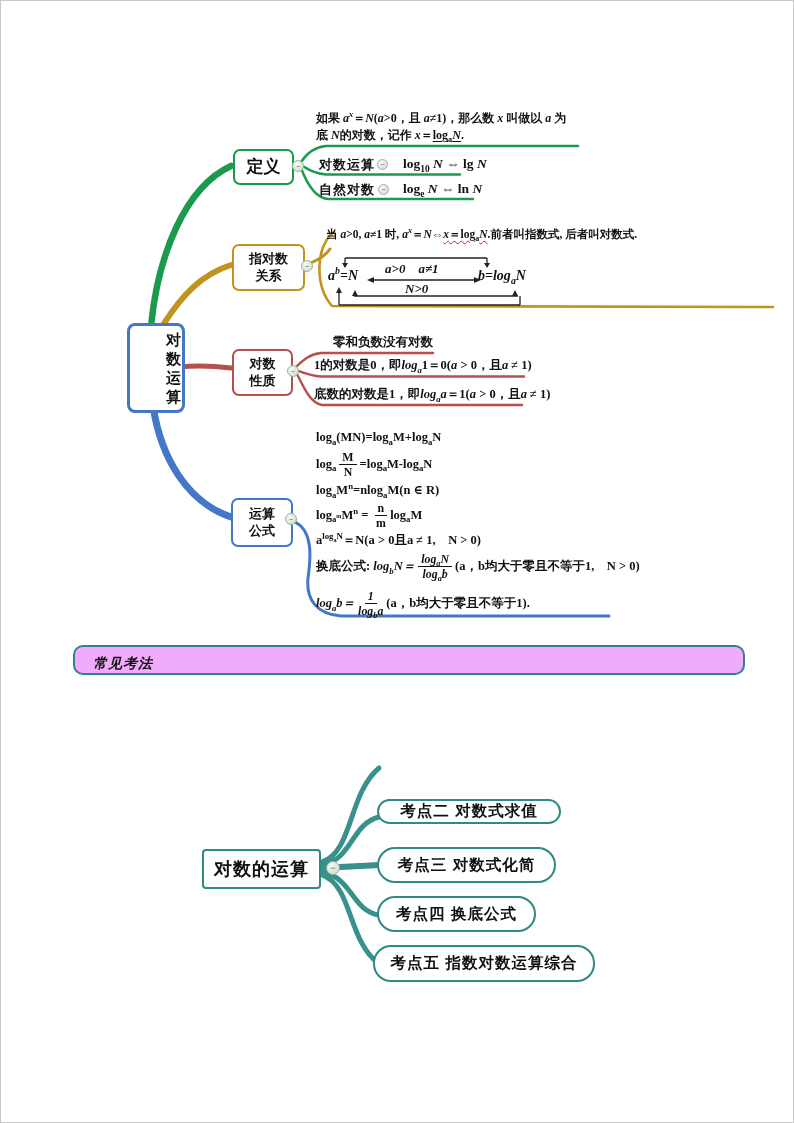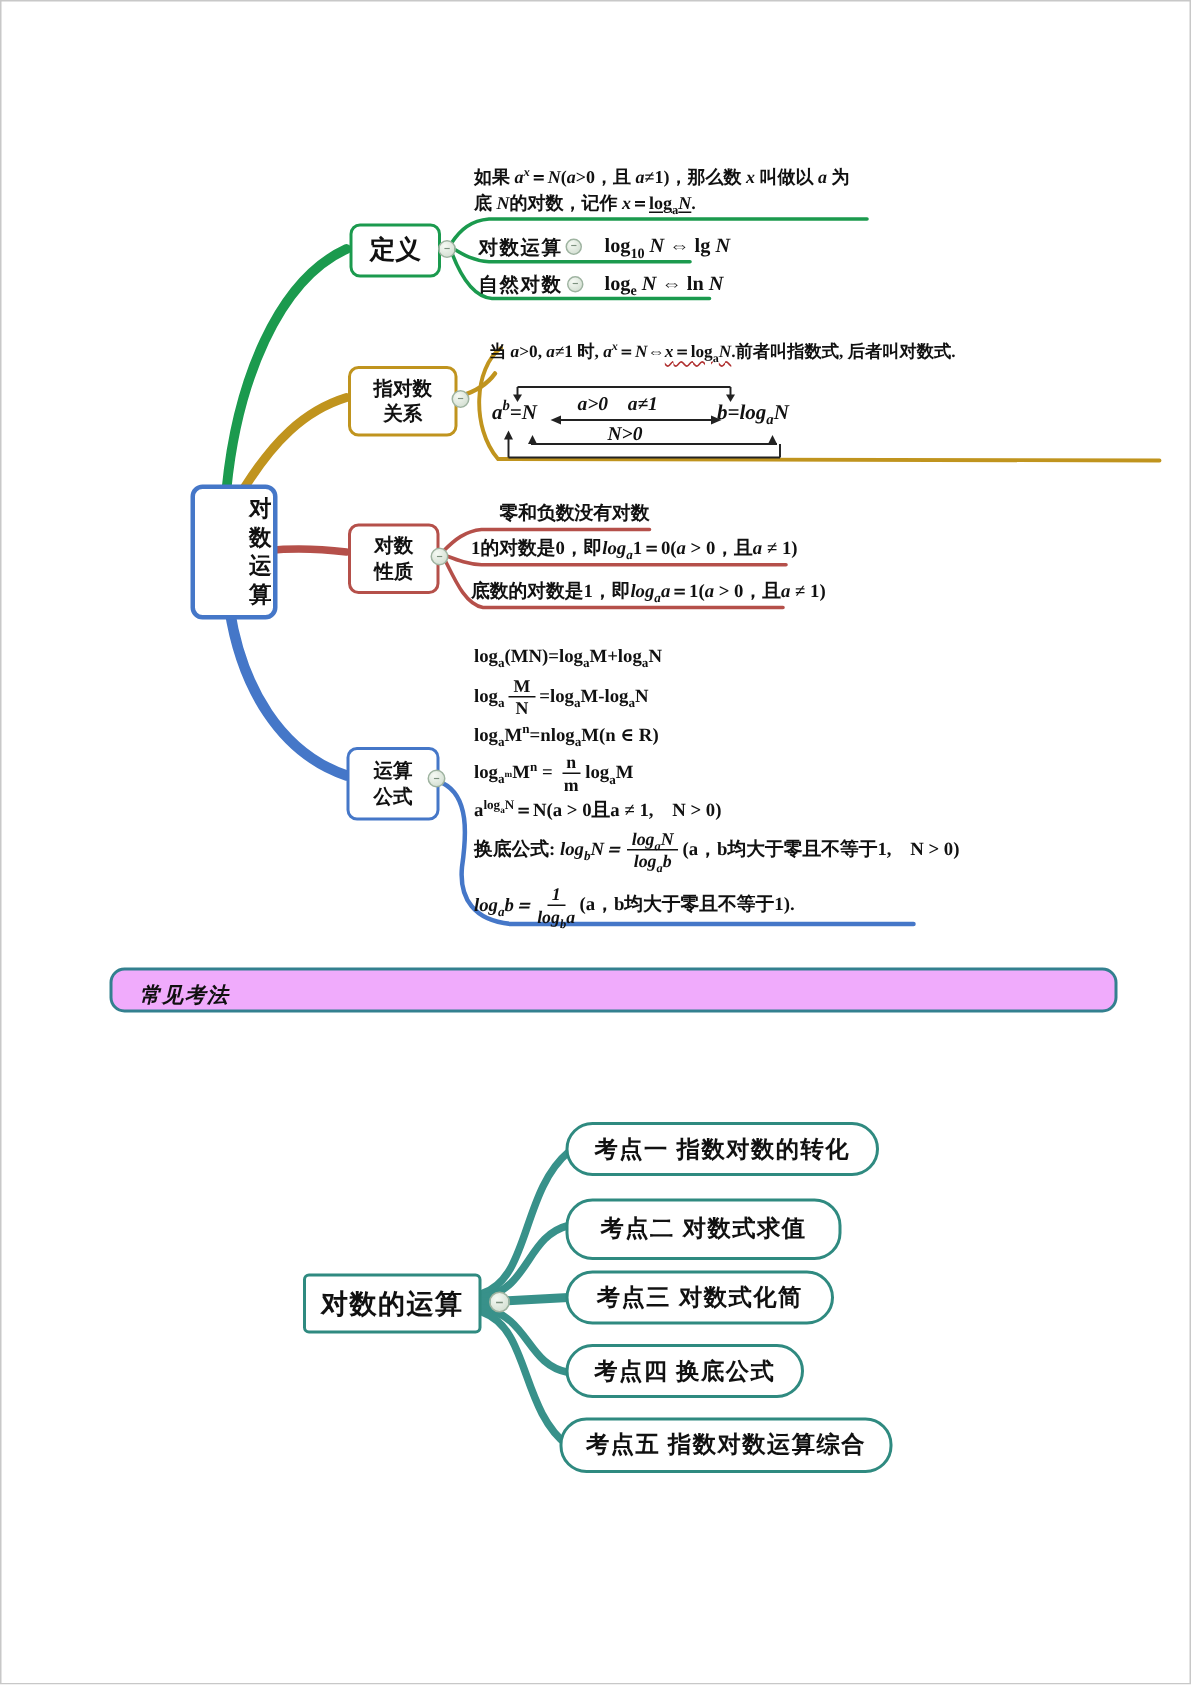--- a/index.html
+++ b/index.html
@@ -175,24 +175,21 @@
 
   <div class="banner">
     <span class="t">常见考法</span>
   </div>
 
   <div class="root2">
     <span>对数的运算</span>
   </div>
   <div class="bead" style="left:325px;top:860px;width:12px;height:12px;font-size:9px;">−</div>
 
-  <div class="pill" style="left:376px;top:747px;width:209px;height:36px;">
-    <span>考点一  指数对数的转化</span>
-  </div>
-  <div class="pill" style="left:376px;top:798px;width:184px;height:41px;">
+  <div class="pill" style="left:376px;top:798px;width:184px;height:25px;">
     <span>考点二  对数式求值</span>
   </div>
   <div class="pill" style="left:376px;top:846px;width:179px;height:36px;">
     <span>考点三  对数式化简</span>
   </div>
   <div class="pill" style="left:376px;top:895px;width:159px;height:36px;">
     <span>考点四  换底公式</span>
   </div>
   <div class="pill" style="left:372px;top:944px;width:222px;height:37px;">
     <span>考点五  指数对数运算综合</span>

